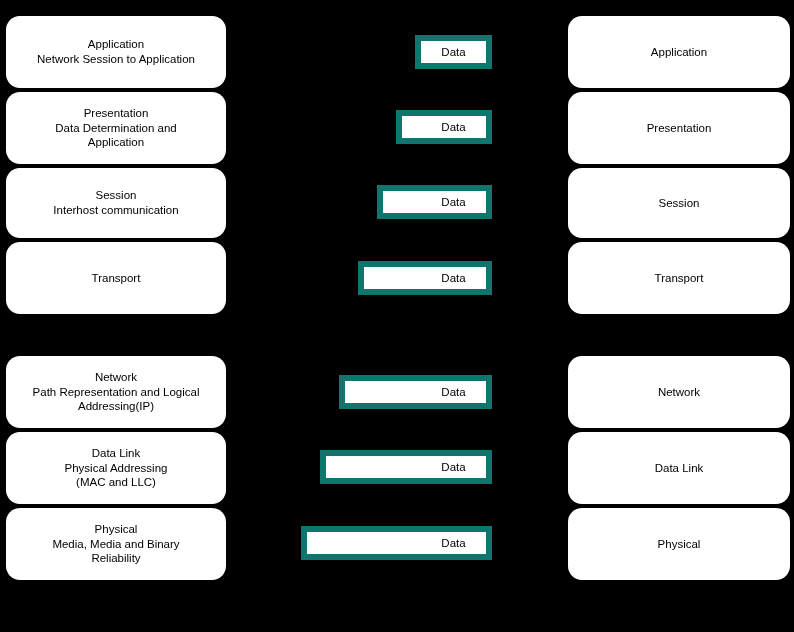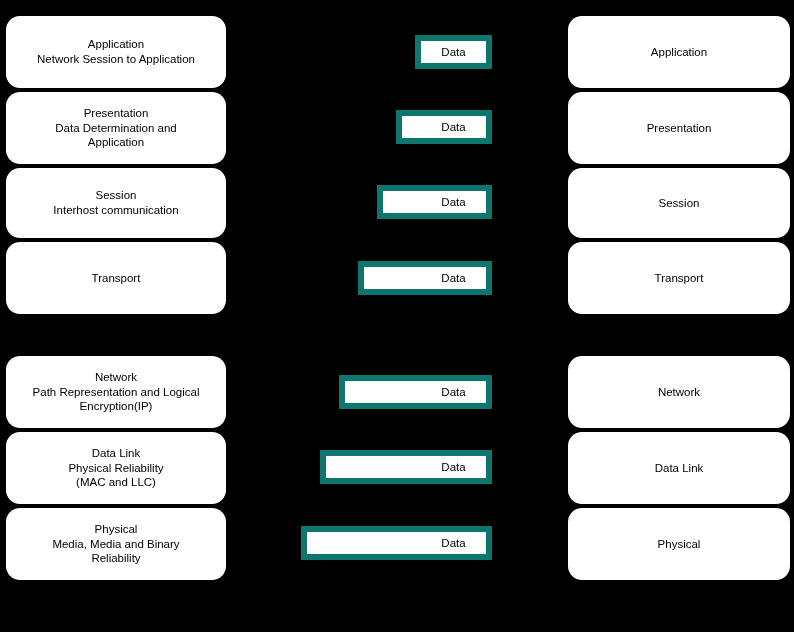--- a/index.html
+++ b/index.html
@@ -98,28 +98,28 @@
   <div class="layer-box left-col" style="top:242px; height:72px;">
     <div>
       <span class="title">Transport</span>
     </div>
   </div>
 
   <div class="layer-box left-col" style="top:356px; height:72px;">
     <div>
       <span class="title">Network</span>
       <span class="sub">Path Representation and Logical</span>
-      <span class="sub">Encryption(IP)</span>
+      <span class="sub">Addressing(IP)</span>
     </div>
   </div>
 
   <div class="layer-box left-col" style="top:432px; height:72px;">
     <div>
       <span class="title">Data Link</span>
-      <span class="sub">Physical Reliability</span>
+      <span class="sub">Physical Addressing</span>
       <span class="sub">(MAC and LLC)</span>
     </div>
   </div>
 
   <div class="layer-box left-col" style="top:508px; height:72px;">
     <div>
       <span class="title">Physical</span>
       <span class="sub">Media, Media and Binary</span>
       <span class="sub">Reliability</span>
     </div>

